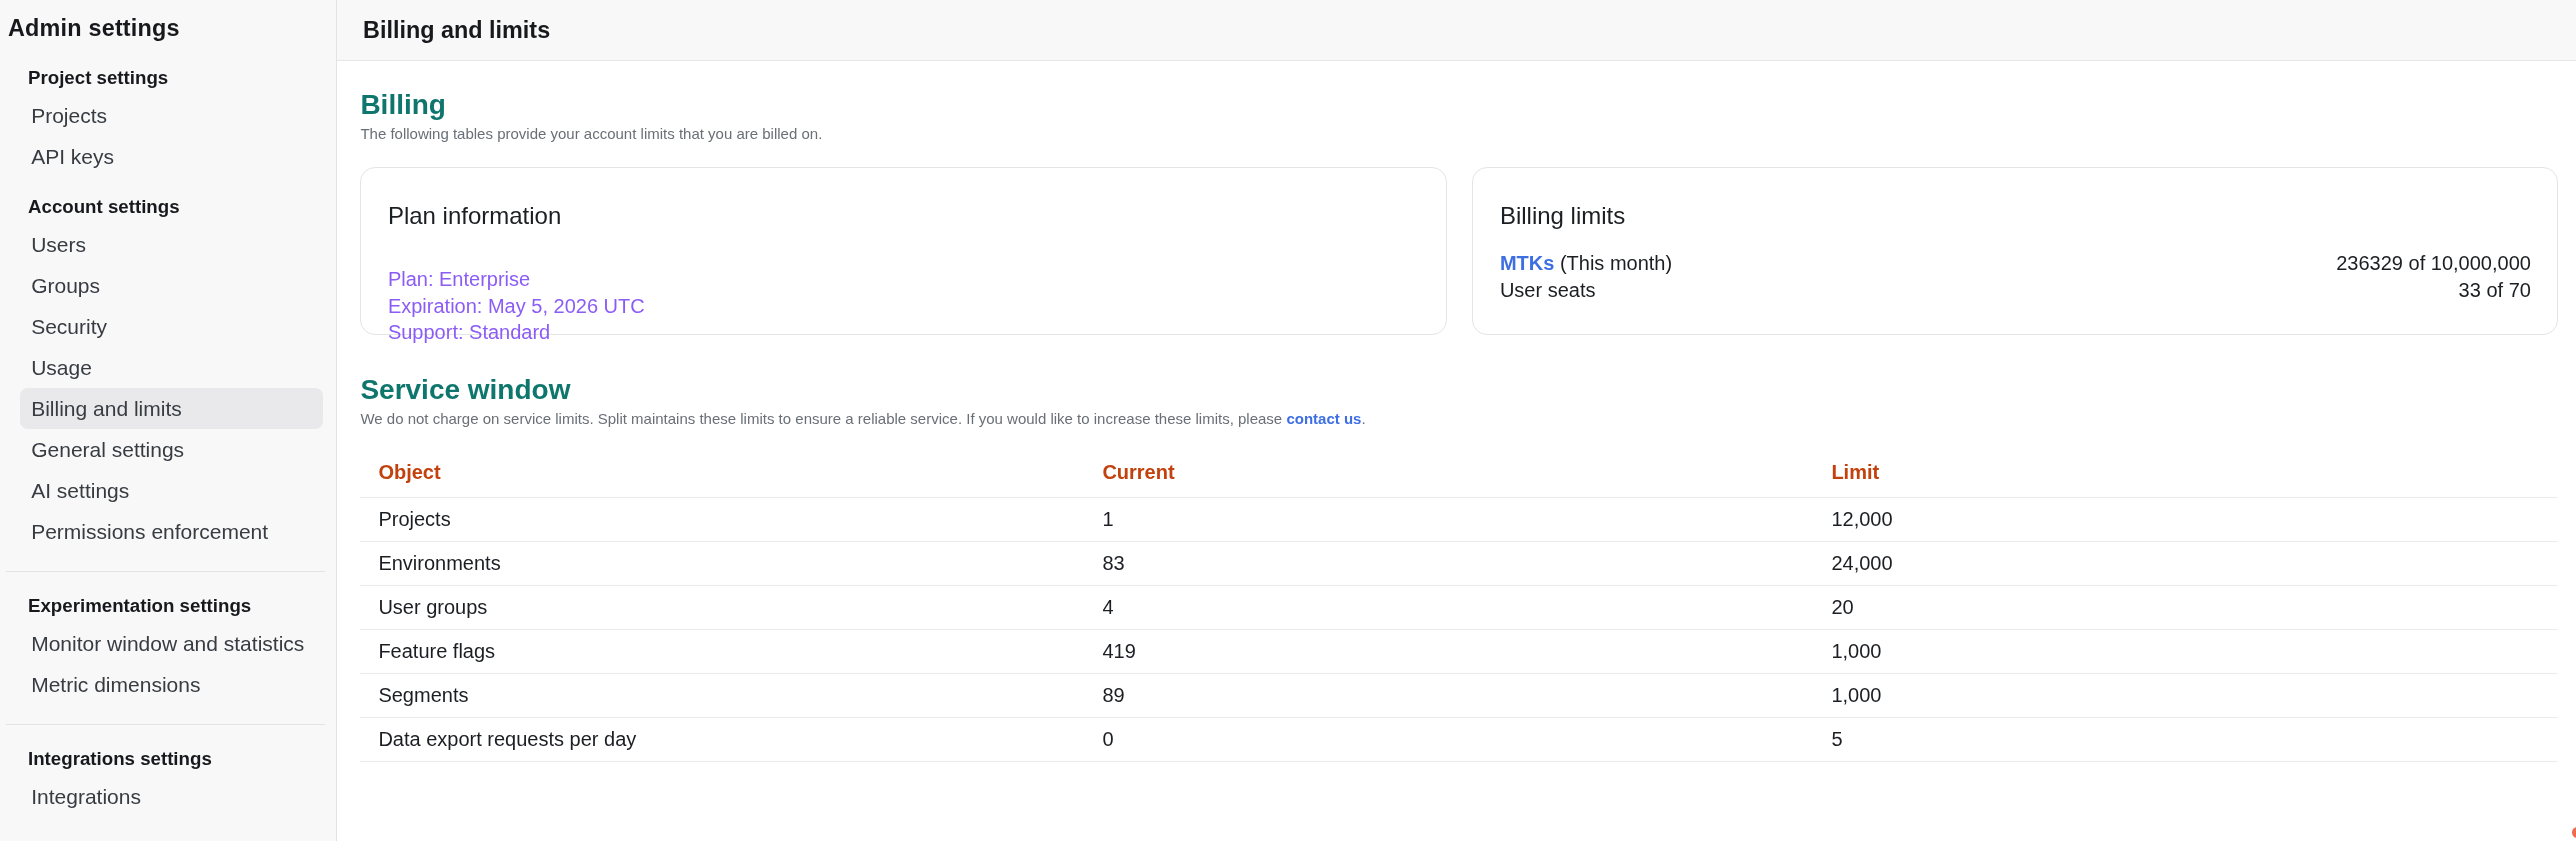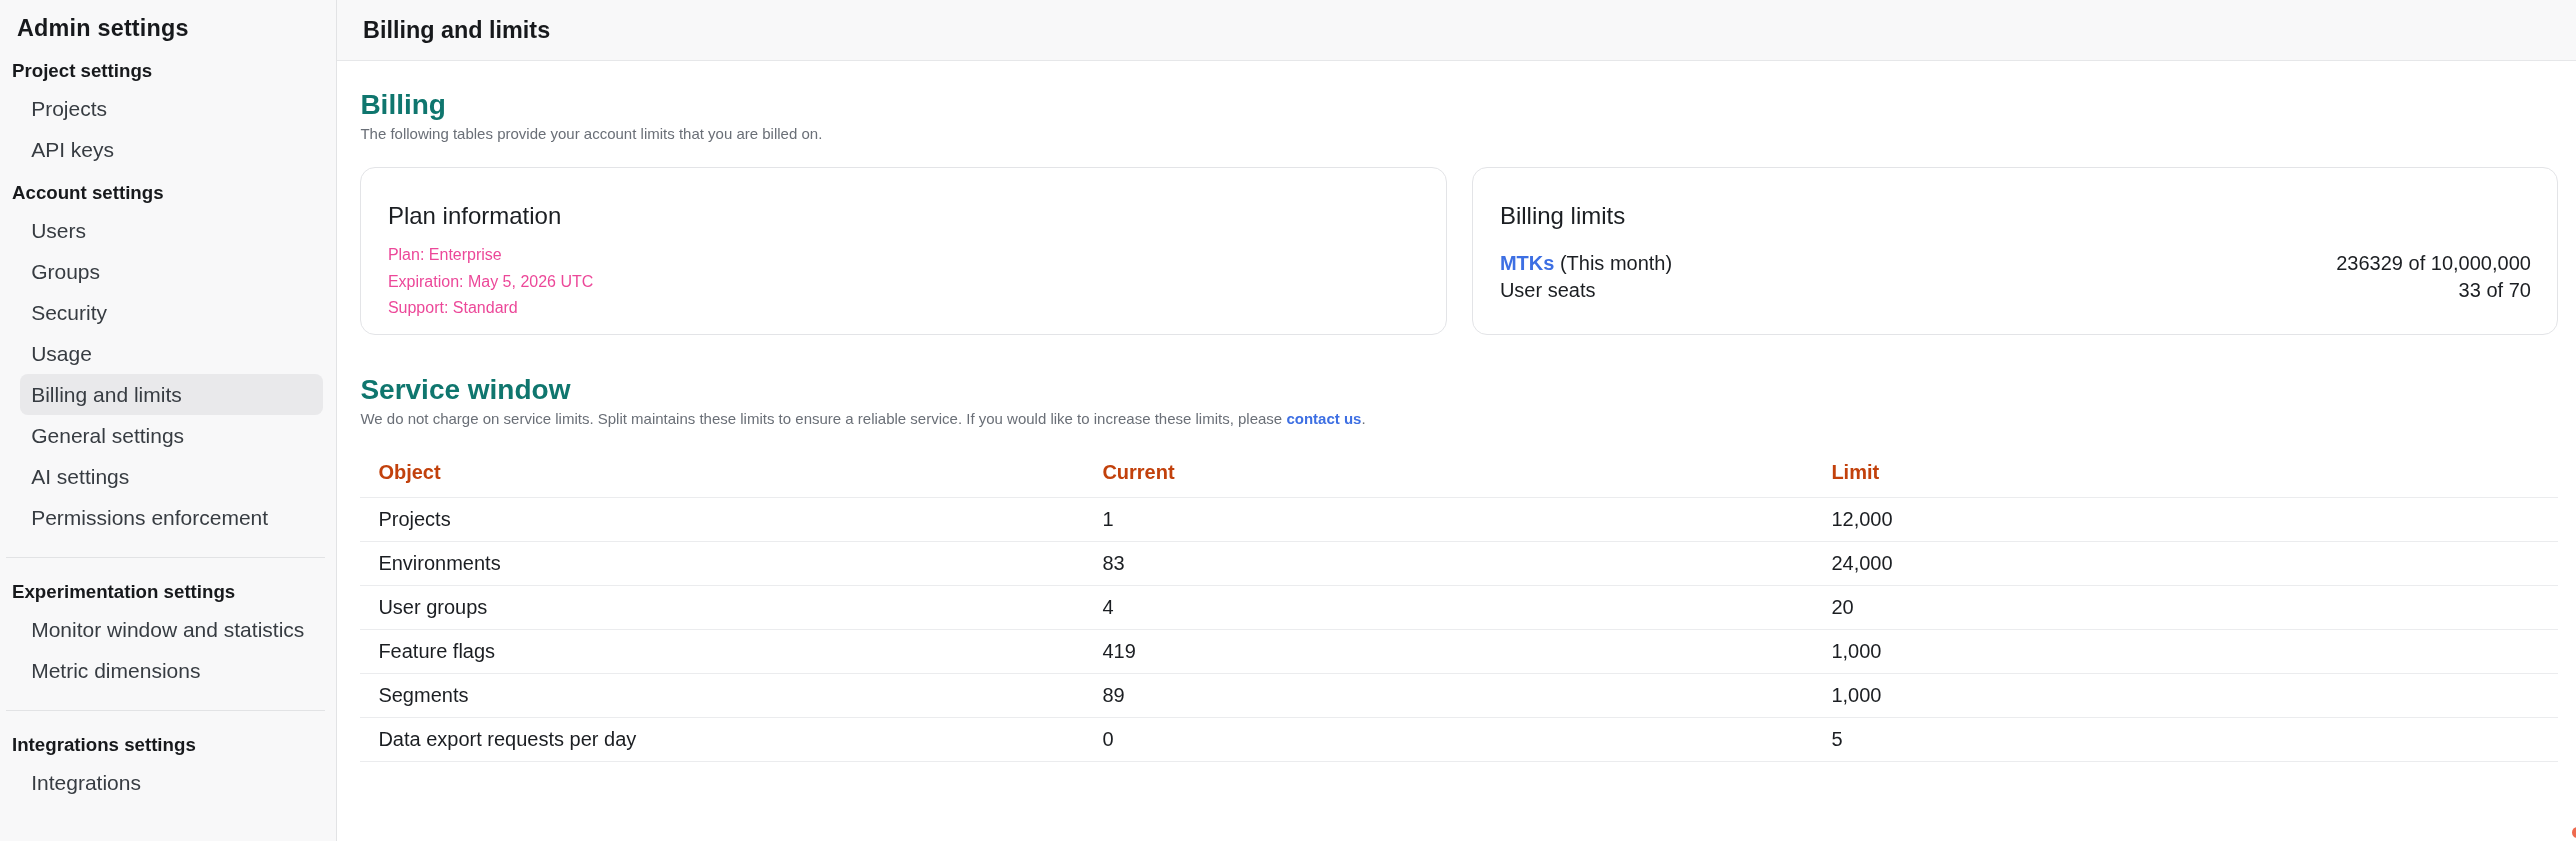--- a/index.html
+++ b/index.html
@@ -6,23 +6,23 @@
   html,body { width:2576px; height:842px; overflow:hidden; background:#ffffff;
               font-family:"Liberation Sans", sans-serif; color:#1b1e22; }
 
   
   .app { position:relative; width:2576px; height:842px; display:flex; }
 
   
   .sidebar { width:337px; min-width:337px; height:100%; background:#f8f8f9;
              border-right:0.8px solid #e2e3e5; padding-top:9.4px; overflow:hidden; }
   .side-title { font-size:23.4px; font-weight:700; color:#17191c;
-                height:39px; line-height:39px; padding-left:17px; letter-spacing:0.2px; }
+                height:39px; line-height:39px; padding-left:8px; letter-spacing:0.2px; }
   .section-hdr { font-size:18.7px; font-weight:700; color:#17191c;
-                 height:34px; line-height:34px; padding-left:12px; margin-top:6px; }
+                 height:34px; line-height:34px; padding-left:28px; margin-top:13px; }
   .side-item { font-size:21px; color:#373c42; height:41px; line-height:41px;
                margin:0 13.2px 0 19.5px; padding-left:11.7px; border-radius:7.8px; cursor:pointer;
                white-space:nowrap; }
   .side-item.selected { background:#e9e9eb; }
   .side-divider { border:none; border-top:0.8px solid #e2e3e5; margin:18.7px 0 17px 6.2px; width:319px; }
 
   
   .main { flex:1; display:flex; flex-direction:column; height:100%; }
   .topbar { height:61px; background:#f8f8f9; border-bottom:0.8px solid #e6e7e9;
             display:flex; align-items:center; padding-left:26px; }
@@ -35,21 +35,21 @@
   .subtitle { font-size:15px; color:#6a6f77; margin-top:4px; }
   .link { color:#3d6fe3; font-weight:700; text-decoration:none; cursor:pointer; }
 
   
   .cards { display:flex; gap:25px; margin-top:25px; }
   .card { border:0.8px solid #e3e4e7; border-radius:15px; background:#ffffff;
           height:168px; padding:23.4px 26.5px; }
   .card.plan  { width:1087px; }
   .card.limits { flex:1; }
   .card-title { font-size:24px; font-weight:400; color:#1b1e22; margin-top:11px; }
-  .card-lines { margin-top:12px; font-size:16px; line-height:26.5px; color:#ec4899; }
+  .card-lines { margin-top:36px; font-size:20px; line-height:26.5px; color:#8b5cf6; }
   .limit-rows { margin-top:20px; font-size:20px; color:#1b1e22; }
   .limit-row { display:flex; justify-content:space-between; line-height:27px; }
   .b { font-weight:400; }
 
   
   table.limits-table { width:2197px; border-collapse:collapse; margin-top:23.4px; table-layout:fixed; }
   table.limits-table col.c1 { width:742px; }
   table.limits-table col.c2 { width:729px; }
   table.limits-table col.c3 { width:727px; }
   table.limits-table th { text-align:left; font-size:20px; font-weight:700; color:#c2410c;

